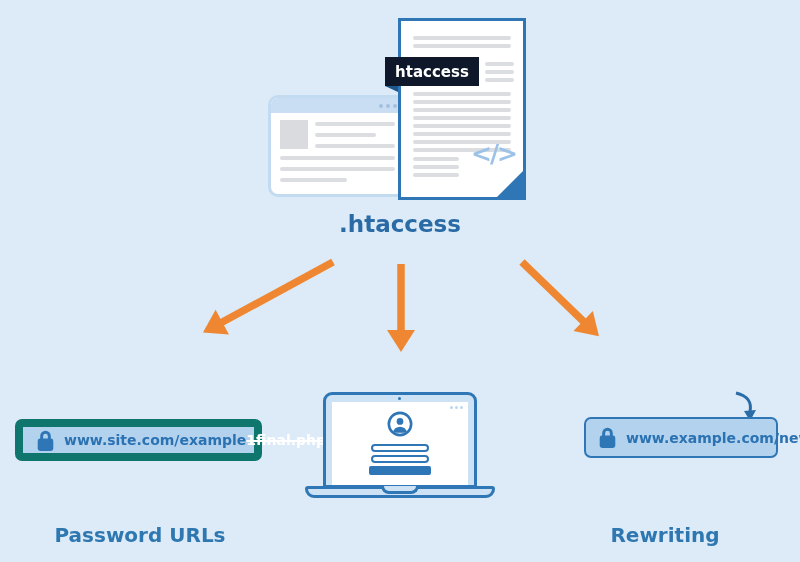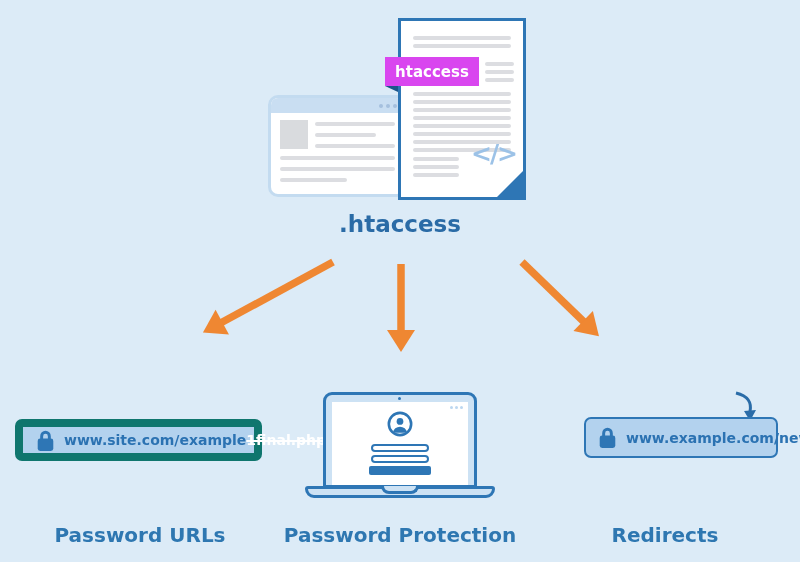--- a/index.html
+++ b/index.html
@@ -33,21 +33,21 @@
   .dl{position:absolute;height:4px;background:#dcdde1;border-radius:2px;left:12px;right:12px;}
   .dl.short-r{left:84px;right:9px;}
   .dl.short-l{left:12px;right:64px;}
   #doc-code{
     position:absolute;right:7px;top:120px;font-size:25px;font-weight:bold;
     color:#9cc2e7;letter-spacing:-2px;line-height:1;
   }
   #doc-fold{position:absolute;right:0;bottom:0;line-height:0;}
 
   #htaccess-tag{
-    position:absolute;left:385px;top:57px;width:94px;height:29px;background:#d946ef;
+    position:absolute;left:385px;top:57px;width:94px;height:29px;background:#0f172a;
     z-index:3;color:#fff;font-weight:bold;font-size:15px;
     display:flex;align-items:center;justify-content:center;
   }
   #tag-fold{position:absolute;left:385px;top:86px;z-index:2;line-height:0;}
 
   #htaccess-title{
     position:absolute;left:0;top:211px;width:800px;text-align:center;
     font-size:23px;font-weight:bold;color:#2a6ba6;
   }
 
@@ -235,16 +235,15 @@
     <span class="lock-icon">
       <svg width="19" height="23" viewBox="0 0 20 24" fill="currentColor">
         <path d="M10 1.8a5.6 5.6 0 0 0-5.6 5.6V11h3.1V7.5a2.5 2.5 0 0 1 5 0V11h3.1V7.4A5.6 5.6 0 0 0 10 1.8Z"></path>
         <rect x="1.8" y="10" width="16.4" height="13" rx="2.6"></rect>
       </svg>
     </span>
     <span class="url">www.example.com/new</span>
   </div>
 
   <div class="cap" id="cap-rw">Password URLs</div>
-  <div class="cap" id="cap-pw">Password Protection</div>
-  <div class="cap" id="cap-rd">Redirects</div>
+  <div class="cap" id="cap-rd">Rewriting</div>
 
 </div>
 
 </body></html>

